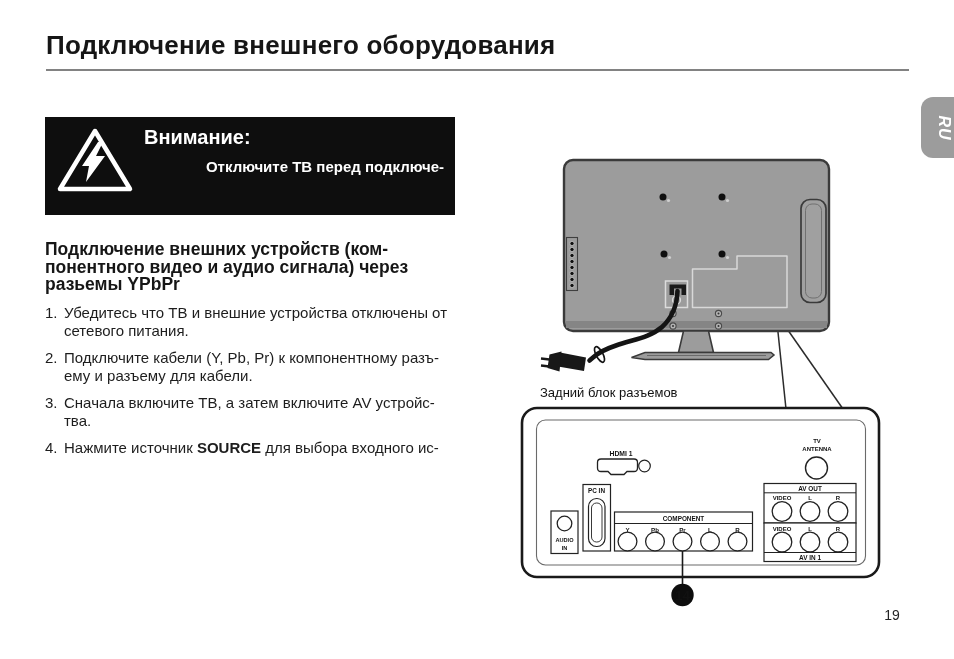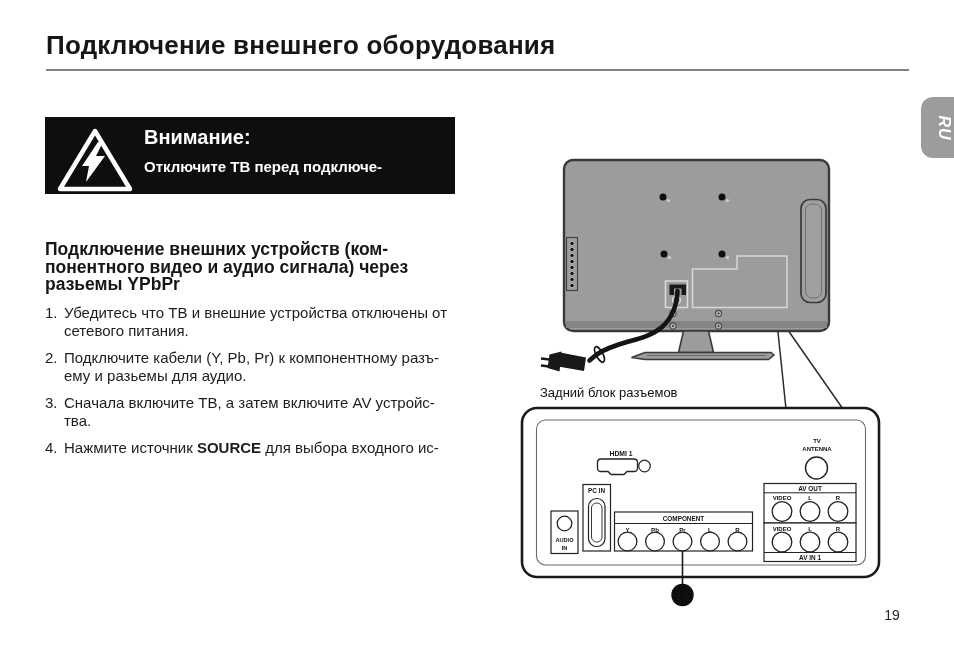--- a/index.html
+++ b/index.html
@@ -10,25 +10,25 @@
     color:#1d1d1d;
   }
   .abs { position:absolute; }
 
   #title {
     left:46px; right:46px; top:30px; 
     font-size:26px; font-weight:700; color:#161616; letter-spacing:0.2px;
   }
   #rule { left:46px; top:69px; width:863px; height:2px; background:#828282; }
 
-  #warning { left:45px; top:117px; width:410px; height:77px; background:#0e0e0e; color:#fff; }
+  #warning { left:45px; top:117px; width:410px; height:98px; background:#0e0e0e; color:#fff; }
   #warning .icon { position:absolute; left:10px; top:10px; }
   #warning .wtext { position:absolute; left:99px; top:9px; width:300px; }
   .w-head { font-size:20px; font-weight:700; margin-bottom:9px; }
-  .w-line { font-size:15px; font-weight:700; line-height:17.5px; }
+  .w-line { font-size:15px; font-weight:700; line-height:17.5px;text-align:right; }
 
   #content { left:45px; top:241px; width:424px; }
   .h-line { font-size:17.5px; font-weight:700; line-height:17.7px; color:#161616; }
   #steps { margin-top:10px; }
   .step { display:flex; margin-bottom:9px; font-size:15px; line-height:18px; }
   .step-num { width:19px; flex:none; }
   .step-body { flex:1; }
   .b { font-weight:700;margin-top:20px; }
 
   svg { font-family:"Liberation Sans","DejaVu Sans",sans-serif; }
@@ -76,21 +76,21 @@
         <span class="step-num">1.</span>
         <div class="step-body">
           <div class="step-line"><span>Убедитесь что ТВ и внешние устройства отключены от</span></div>
           <div class="step-line"><span>сетевого питания.</span></div>
         </div>
       </div>
       <div class="step">
         <span class="step-num">2.</span>
         <div class="step-body">
           <div class="step-line"><span>Подключите кабели (Y, Pb, Pr) к компонентному разъ-</span></div>
-          <div class="step-line"><span>ему и разьемы для аудио.</span></div>
+          <div class="step-line"><span>ему и разъему для кабели.</span></div>
         </div>
       </div>
       <div class="step">
         <span class="step-num">3.</span>
         <div class="step-body">
           <div class="step-line"><span>Сначала включите ТВ, а затем включите AV устройс-</span></div>
           <div class="step-line"><span>тва.</span></div>
         </div>
       </div>
       <div class="step">

